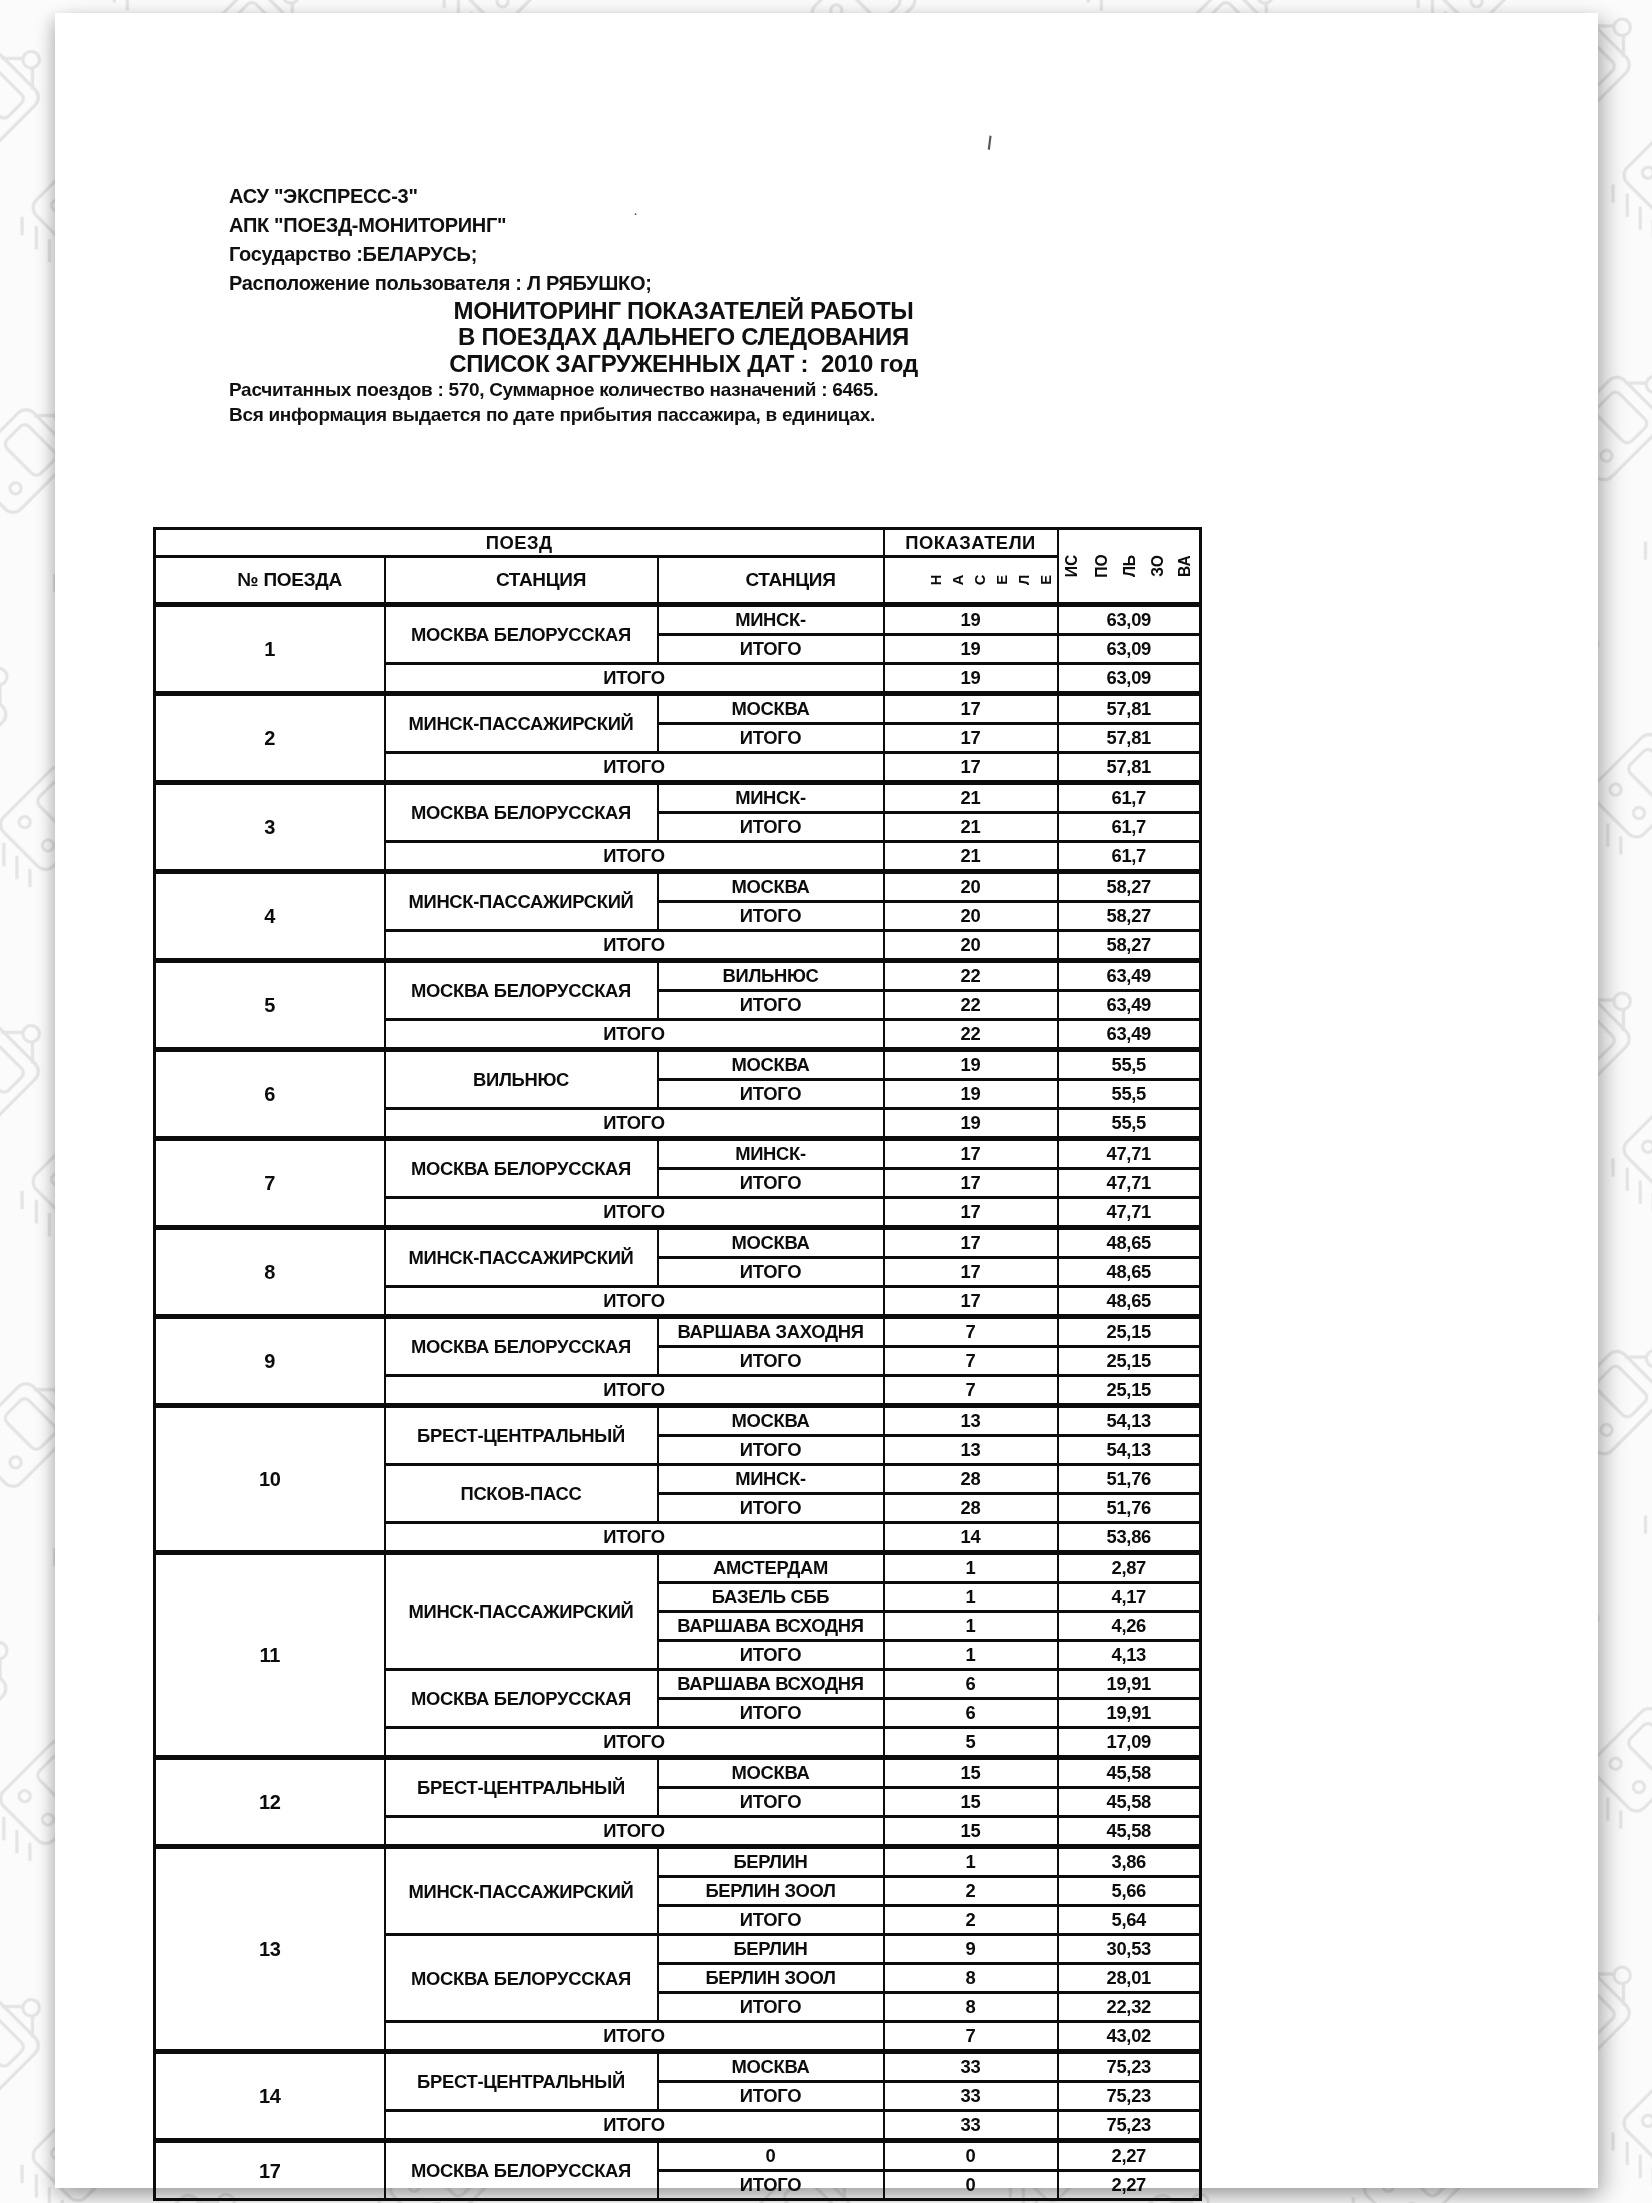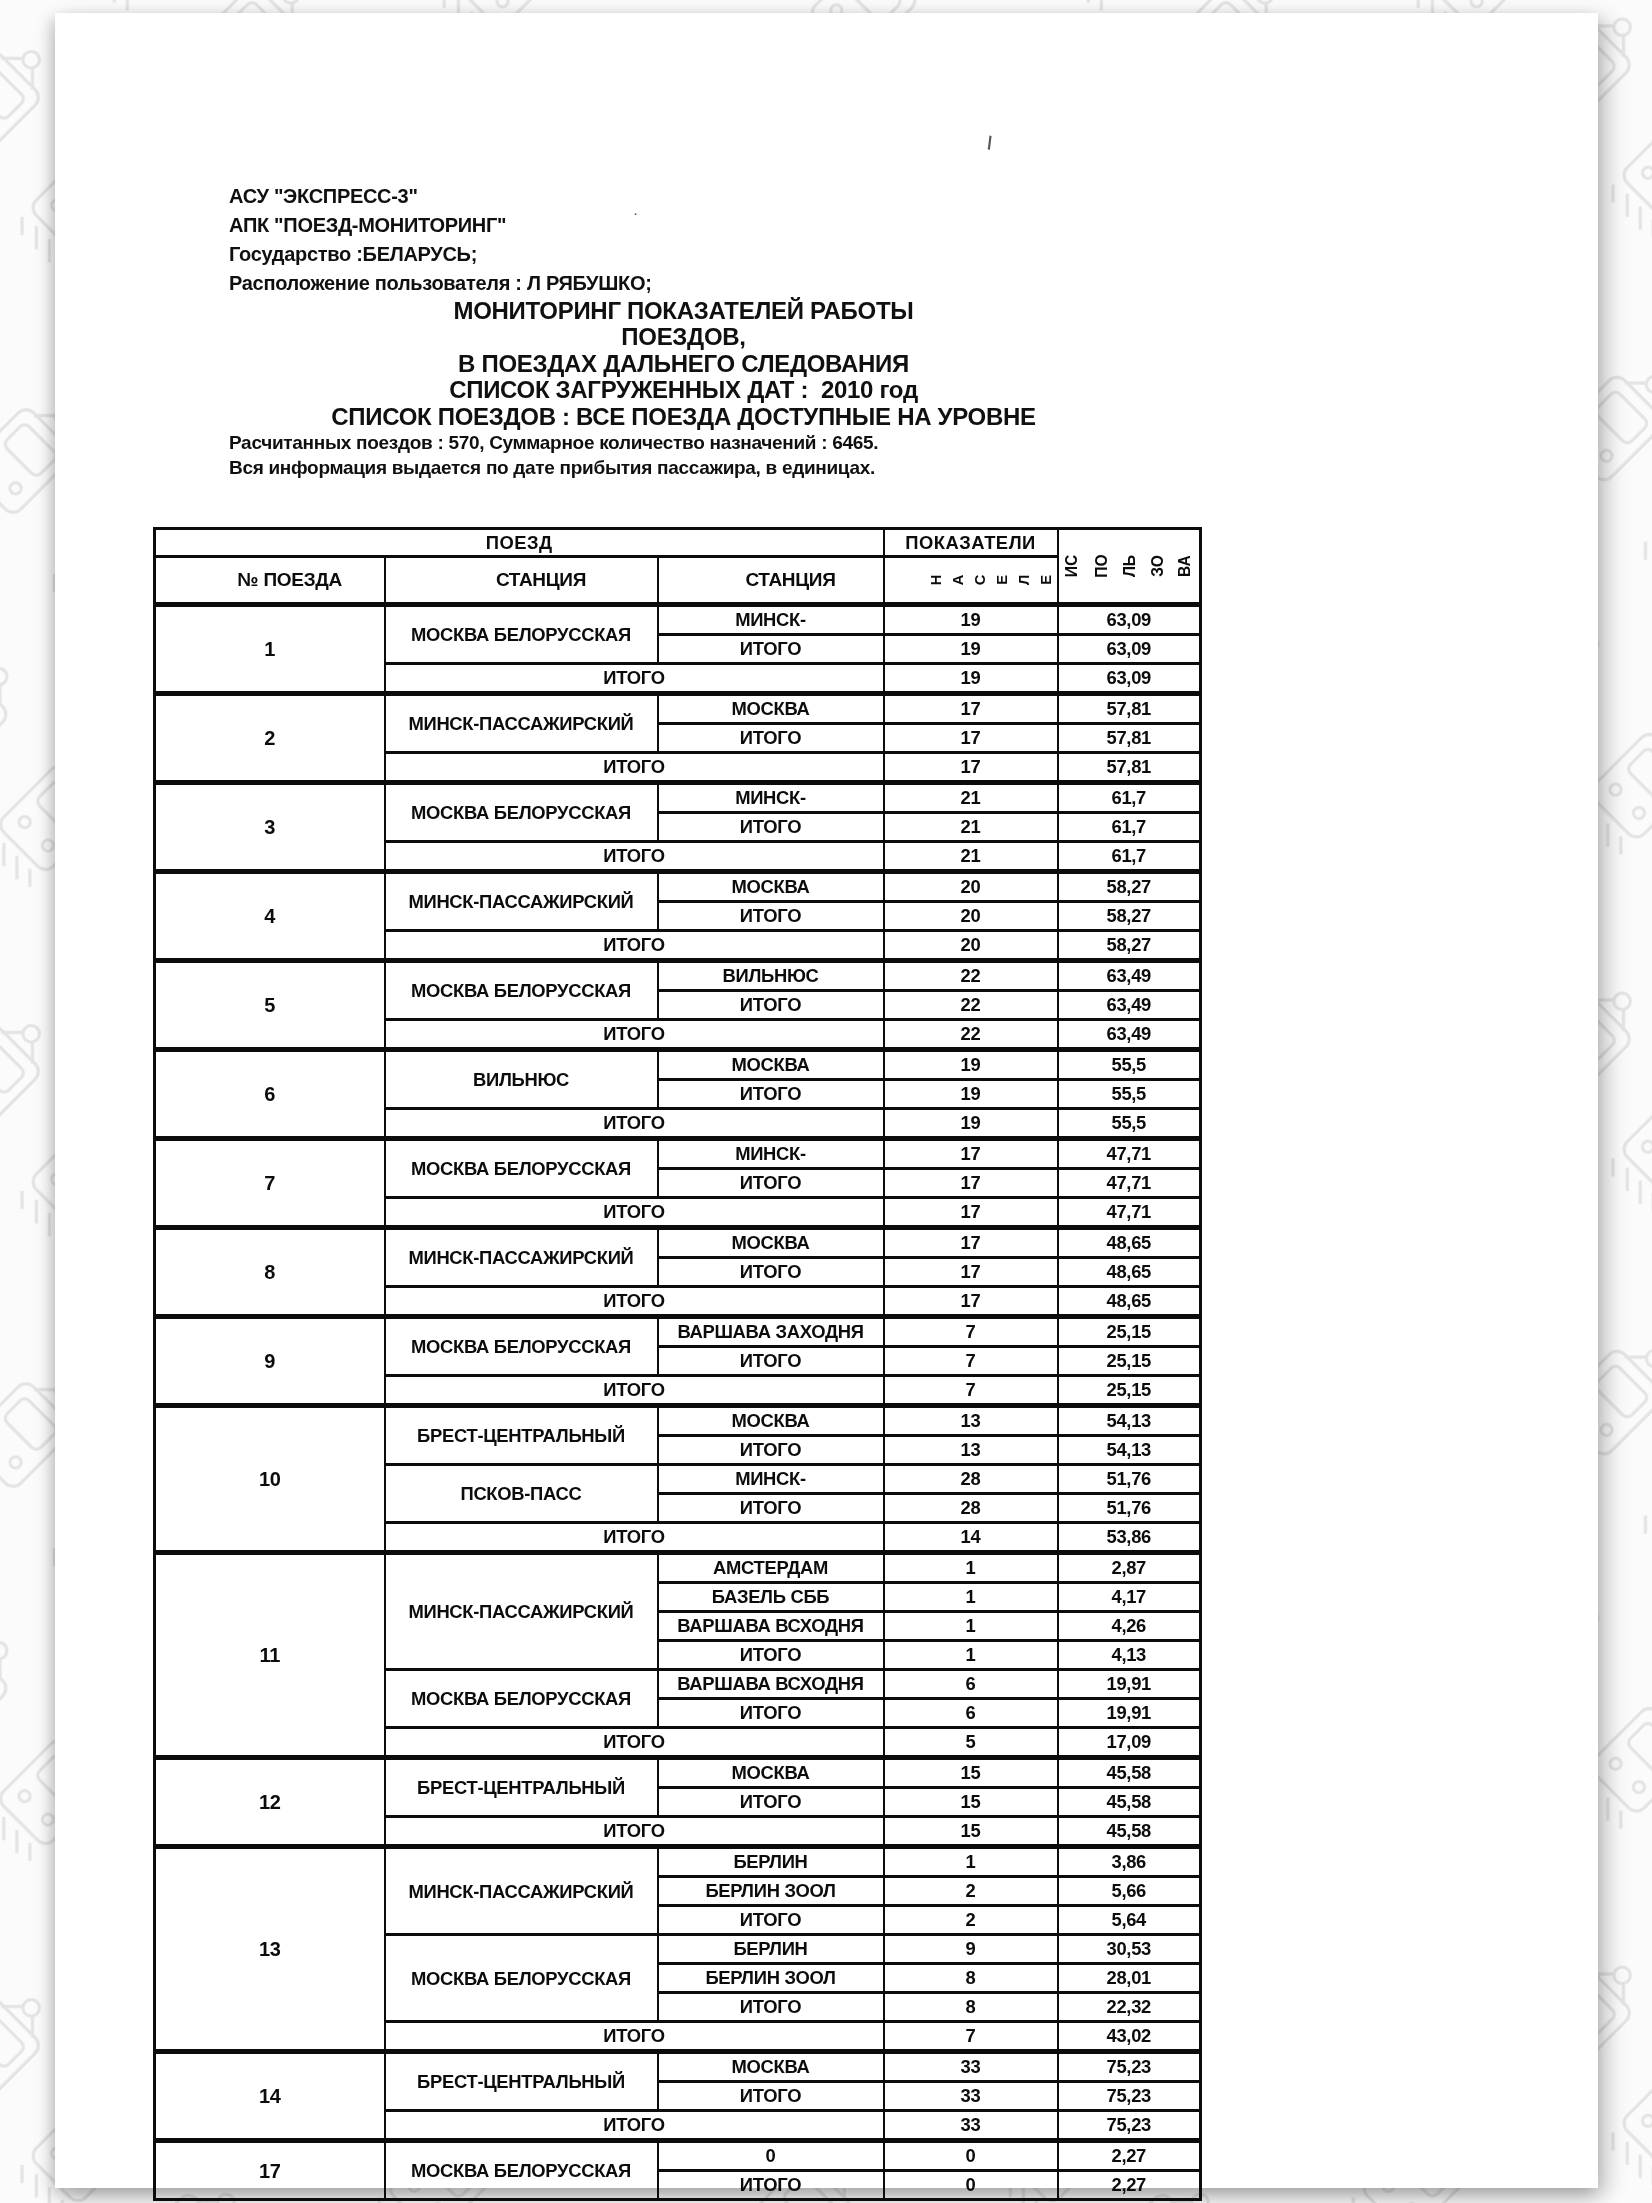--- a/index.html
+++ b/index.html
@@ -73,24 +73,22 @@
 
   <span class="speck" style="left:932px;top:119px;font-size:18.4px;transform:rotate(18deg);">\</span>
   <span class="speck" style="left:579px;top:195px;font-size:11px;">·</span>
 
   <div class="head-block">
     <div class="ln sys">АСУ "ЭКСПРЕСС-3"</div>
     <div class="ln sys">АПК "ПОЕЗД-МОНИТОРИНГ"</div>
     <div class="ln sys">Государство :БЕЛАРУСЬ;</div>
     <div class="ln sys">Расположение пользователя : Л РЯБУШКО;</div>
     <div class="ln ttl">МОНИТОРИНГ ПОКАЗАТЕЛЕЙ РАБОТЫ</div>
-    <div class="ln ttl">ПОЕЗДОВ,</div>
     <div class="ln ttl">В ПОЕЗДАХ ДАЛЬНЕГО СЛЕДОВАНИЯ</div>
     <div class="ln ttl">СПИСОК ЗАГРУЖЕННЫХ ДАТ :  2010 год</div>
-    <div class="ln ttl">СПИСОК ПОЕЗДОВ : ВСЕ ПОЕЗДА ДОСТУПНЫЕ НА УРОВНЕ</div>
     <div class="ln sum">Расчитанных поездов : 570, Суммарное количество назначений : 6465.</div>
     <div class="ln sum">Вся информация выдается по дате прибытия пассажира, в единицах.</div>
   </div>
 
   <div class="table-wrap">
     <table class="monitor">
       <colgroup>
         <col style="width:230px">
           <col style="width:273px">
           <col style="width:226px">

